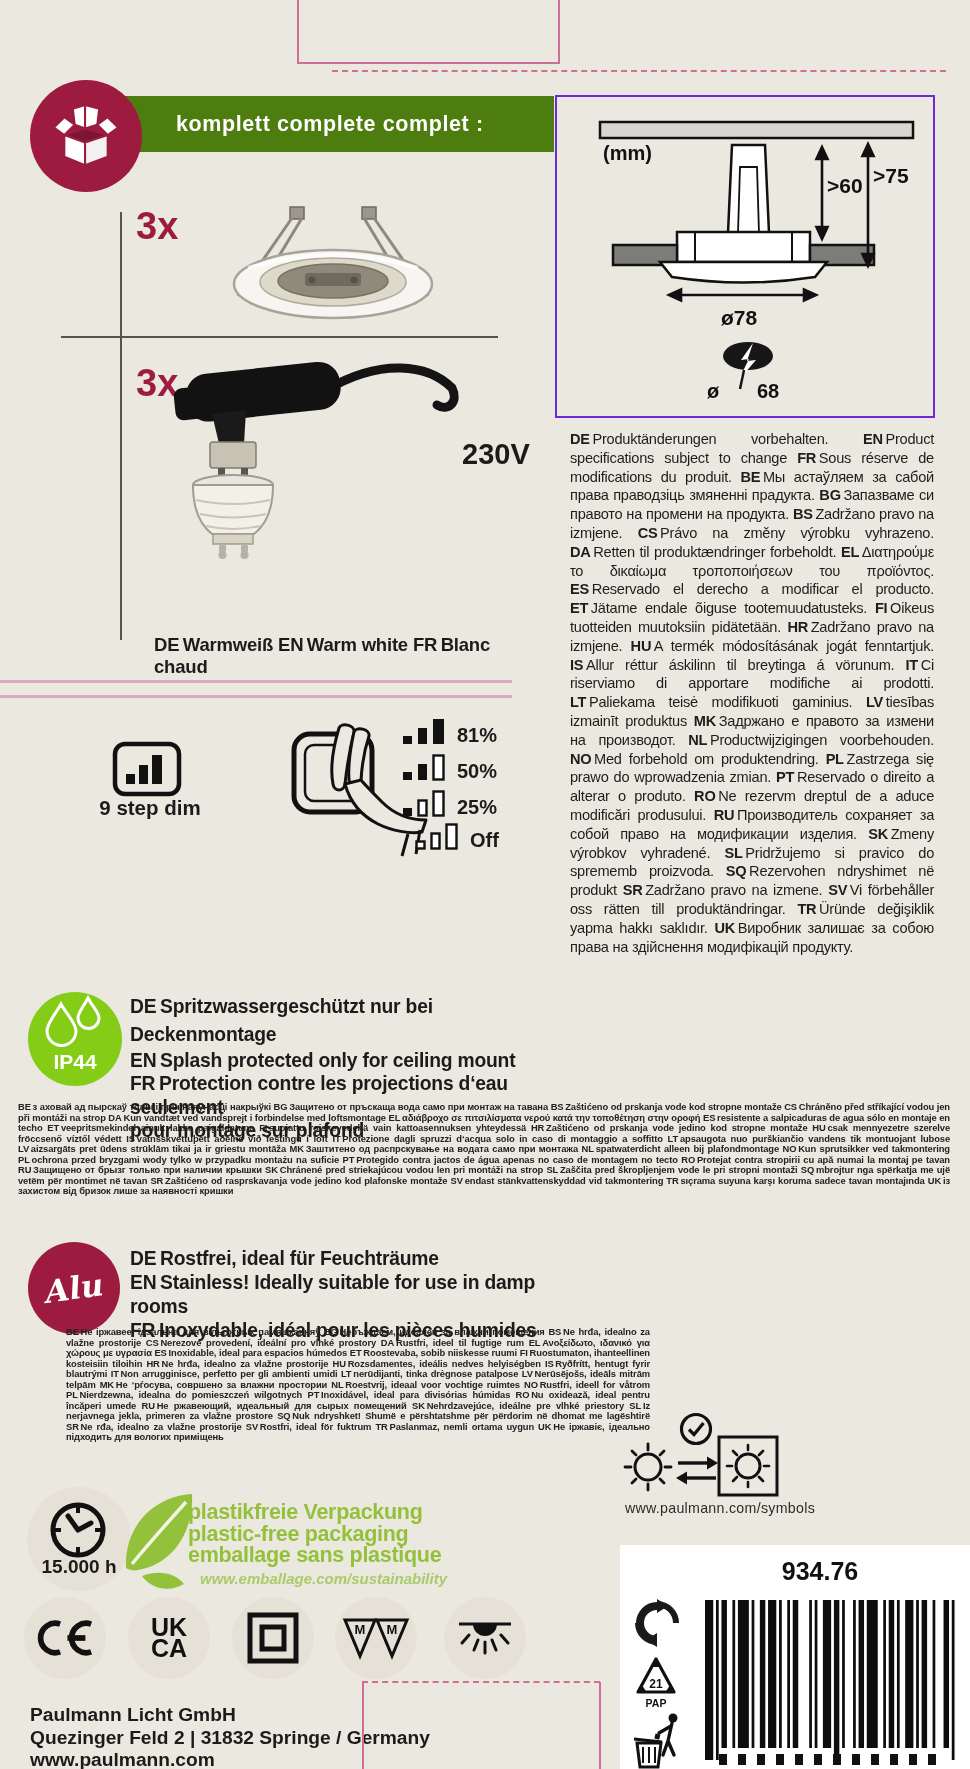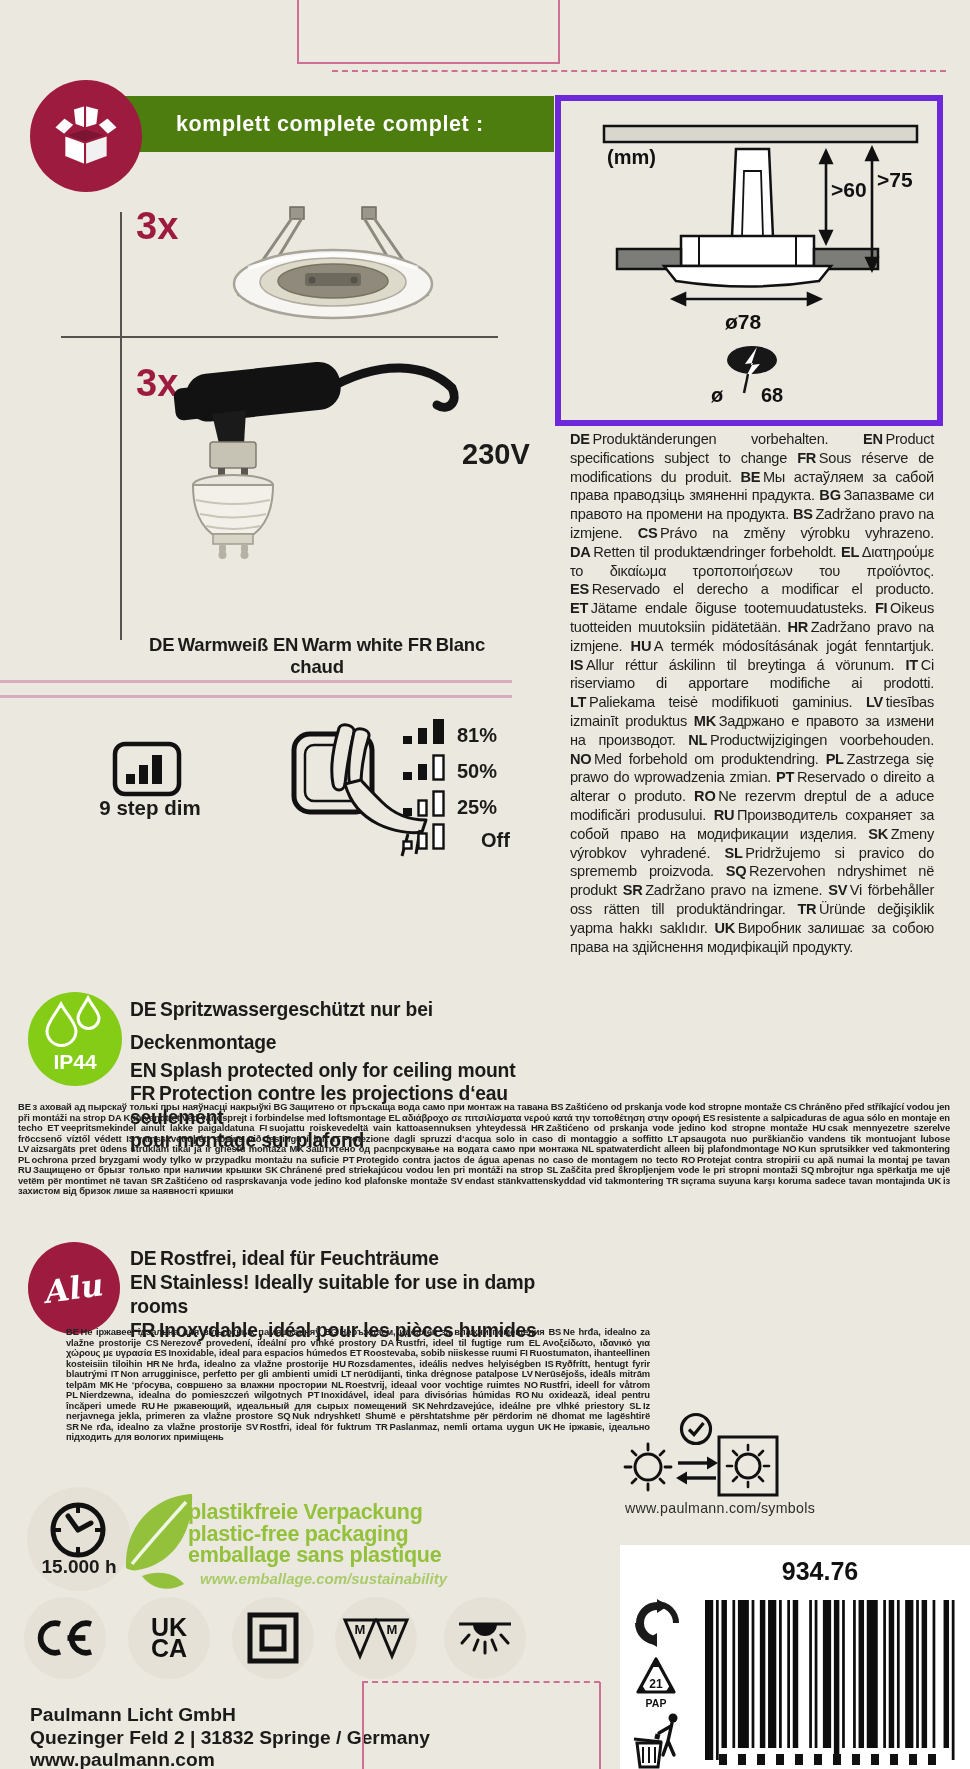--- a/index.html
+++ b/index.html
@@ -19,21 +19,21 @@
   .langs b{font-weight:bold;}
   .head-line{font-size:18.5px;font-weight:bold;letter-spacing:-.2px;}
   .disclaimer{font-size:14.6px;line-height:18.8px;text-align:justify;letter-spacing:-.25px;color:#1d1d1b;}
   .fineprint{font-size:9.4px;line-height:10.5px;font-weight:bold;text-align:justify;letter-spacing:-.1px;color:#222;}
   .b2-spacer{float:right;width:348px;height:64px;margin-top:56px;}
   .info-line{font-size:19.3px;font-weight:bold;letter-spacing:-.2px;}
   .divider{height:3px;background:#d9abc0;}
   .dim-label{font-size:20.5px;font-weight:bold;}
   .dim-row{display:flex;align-items:flex-end;}
   .dim-row .pct{font-size:20px;font-weight:bold;margin-left:9px;line-height:1;}
-  .tech-box{border:6px solid #6d28d9;}
+  .tech-box{border:2px solid #6d28d9;}
   .gray-circle{border-radius:50%;background:#e5e1d6;display:flex;align-items:center;justify-content:center;}
   .sust-line{font-size:21.5px;line-height:21.5px;font-weight:bold;color:#94c13b;letter-spacing:-.3px;}
   .sust-url{font-size:15px;font-weight:bold;font-style:italic;color:#aacb69;margin-top:3px;}
   .hours{font-size:19px;font-weight:bold;text-align:center;}
   .addr{font-size:19.2px;line-height:22.6px;font-weight:bold;}
   .panel{background:#fff;}
   .itemno{font-size:25px;font-weight:bold;text-align:center;color:#111;}
   .symurl{font-size:14.2px;letter-spacing:.3px;color:#2c2c28;text-align:center;}
   .ukca{font-size:25px;font-weight:bold;line-height:21px;text-align:center;letter-spacing:0;color:#111;}
   svg text{font-family:"Liberation Sans",sans-serif;}
@@ -98,21 +98,21 @@
     <path d="M40 148 Q77 156 114 148 M44 162 Q77 169 110 162 M50 174 Q77 180 104 174" stroke="#c9c5b8" stroke-width="2" fill="none"></path>
     <rect x="57" y="182" width="40" height="10" fill="#d8d4c6" stroke="#a09c90" stroke-width="1.5"></rect>
     <rect x="63" y="192" width="7" height="9" rx="3" fill="#b5b1a4"></rect>
     <rect x="85" y="192" width="7" height="9" rx="3" fill="#b5b1a4"></rect>
     <circle cx="66.5" cy="203" r="4" fill="#b5b1a4"></circle>
       <circle cx="88.5" cy="203" r="4" fill="#b5b1a4"></circle>
   </svg>
 
   <div class="abs" style="left:462px;top:438px;font-size:29px;font-weight:bold;">230V</div>
 
-  <div class="abs head-line langs" style="left:137px;top:634px;width:360px;text-align:center;"><b>DE</b> Warmweiß <b>EN</b> Warm white <b>FR</b> Blanc chaud </div>
+  <div class="abs head-line langs" style="left:154px;top:634px;width:360px;"><b>DE</b> Warmweiß <b>EN</b> Warm white <b>FR</b> Blanc chaud </div>
 
   <div class="abs divider" style="left:0;top:680px;width:512px;"></div>
   <div class="abs divider" style="left:0;top:695px;width:512px;"></div>
 
   <svg class="abs" style="left:112px;top:741px;" width="70" height="56" viewBox="0 0 70 56">
     <rect x="3" y="3" width="64" height="50" rx="10" fill="none" stroke="#111" stroke-width="4.5"></rect>
     <rect x="14" y="33" width="9" height="10" fill="#111"></rect>
     <rect x="27" y="24" width="9" height="19" fill="#111"></rect>
     <rect x="40" y="14" width="10" height="29" fill="#111"></rect>
   </svg>
@@ -146,21 +146,21 @@
     <span class="pct">50%</span>
   </div>
   <div class="abs dim-row" style="left:402px;top:790px;">
     <svg width="46" height="27" viewBox="0 0 46 27">
       <rect x="1" y="18" width="9" height="8" fill="#111"></rect>
         <rect x="16.5" y="10.5" width="8" height="15" fill="#fff" stroke="#111" stroke-width="2.4"></rect>
         <rect x="31.5" y="1.5" width="10" height="24" fill="#fff" stroke="#111" stroke-width="2.4"></rect>
     </svg>
     <span class="pct">25%</span>
   </div>
-  <div class="abs dim-row" style="left:402px;top:823px;gap:24px;">
+  <div class="abs dim-row" style="left:415px;top:823px;">
     <svg width="46" height="27" viewBox="0 0 46 27">
       <rect x="1.5" y="18.5" width="8" height="7" fill="#fff" stroke="#111" stroke-width="2.4"></rect>
         <rect x="16.5" y="10.5" width="8" height="15" fill="#fff" stroke="#111" stroke-width="2.4"></rect>
         <rect x="31.5" y="1.5" width="10" height="24" fill="#fff" stroke="#111" stroke-width="2.4"></rect>
     </svg>
     <span class="pct">Off</span>
   </div>
 
   <div class="abs tech-box" style="left:555px;top:95px;width:376px;height:319px;">
     <svg width="376" height="319" viewBox="0 0 376 319">
@@ -199,21 +199,21 @@
   <div class="abs disclaimer langs" style="left:570px;top:430px;width:364px;"><b>DE</b> Produktänderungen vorbehalten. <b>EN</b> Product specifications subject to change <b>FR</b> Sous réserve de modifications du produit. <b>BE</b> Мы астаўляем за сабой права праводзіць змяненні прадукта. <b>BG</b> Запазваме си правото на промени на продукта. <b>BS</b> Zadržano pravo na izmjene. <b>CS</b> Právo na změny výrobku vyhrazeno. <b>DA</b> Retten til produktændringer forbeholdt. <b>EL</b> Διατηρούμε το δικαίωμα τροποποιήσεων του προϊόντος. <b>ES</b> Reservado el derecho a modificar el producto. <b>ET</b> Jätame endale õiguse tootemuudatusteks. <b>FI</b> Oikeus tuotteiden muutoksiin pidätetään. <b>HR</b> Zadržano pravo na izmjene. <b>HU</b> A termék módosításának jogát fenntartjuk. <b>IS</b> Allur réttur áskilinn til breytinga á vörunum. <b>IT</b> Ci riserviamo di apportare modifiche ai prodotti. <b>LT</b> Paliekama teisė modifikuoti gaminius. <b>LV</b> tiesības izmainīt produktus <b>MK</b> Задржано е правото за измени на производот. <b>NL</b> Productwijzigingen voorbehouden. <b>NO</b> Med forbehold om produktendring. <b>PL</b> Zastrzega się prawo do wprowadzenia zmian. <b>PT</b> Reservado o direito a alterar o produto. <b>RO</b> Ne rezervm dreptul de a aduce modificări produsului. <b>RU</b> Производитель сохраняет за собой право на модификации изделия. <b>SK</b> Zmeny výrobkov vyhradené. <b>SL</b> Pridržujemo si pravico do sprememb proizvoda. <b>SQ</b> Rezervohen ndryshimet në produkt <b>SR</b> Zadržano pravo na izmene. <b>SV</b> Vi förbehåller oss rätten till produktändringar. <b>TR</b> Üründe değişiklik yapma hakkı saklıdır. <b>UK</b> Виробник залишає за собою права на здійснення модифікацій продукту. </div>
 
   <div class="abs" style="left:28px;top:992px;width:94px;height:94px;border-radius:50%;background:#84cc16;">
     <svg width="94" height="94" viewBox="0 0 94 94">
       <path d="M33 12 C27 23 19 31 19 39 a14.5 14.5 0 0 0 29 0 C48 31 39 23 33 12 Z" stroke="#fff" stroke-width="3" fill="none"></path>
       <path d="M60 6 C56 14 50 20 50 26 a10.5 10.5 0 0 0 21 0 C71 20 64 14 60 6 Z" stroke="#fff" stroke-width="3" fill="none"></path>
       <text x="47" y="77" text-anchor="middle" font-size="21" font-weight="bold" fill="#fff">IP44</text>
     </svg>
   </div>
   <div class="abs" style="left:130px;top:993px;width:410px;">
-    <div class="info-line langs" style="line-height:33px;"><b>DE</b> Spritzwassergeschützt nur bei Deckenmontage </div>
+    <div class="info-line langs" style="line-height:28px;"><b>DE</b> Spritzwassergeschützt nur bei Deckenmontage </div>
     <div class="info-line langs" style="line-height:23.4px;"><b>EN</b> Splash protected only for ceiling mount </div>
     <div class="info-line langs" style="line-height:23.4px;"><b>FR</b> Protection contre les projections d‘eau seulement </div>
     <div class="info-line langs" style="line-height:23.4px;">pour montage sur plafond </div>
   </div>
   <div class="abs fineprint langs" style="left:18px;top:1102px;width:932px;"><b>BE</b> з аховай ад пырскаў толькі пры наяўнасці накрыўкі <b>BG</b> Защитено от пръскаща вода само при монтаж на тавана <b>BS</b> Zaštićeno od prskanja vode kod stropne montaže <b>CS</b> Chráněno před stříkající vodou jen při montáži na strop <b>DA</b> Kun vandtæt ved vandsprejt i forbindelse med loftsmontage <b>EL</b> αδιάβροχο σε πιτσιλίσματα νερού κατά την τοποθέτηση στην οροφή <b>ES</b> resistente a salpicaduras de agua sólo en montaje en techo <b>ET</b> veepritsmekindel ainult lakke paigaldatuna <b>FI</b> suojattu roiskevedeltä vain kattoasennuksen yhteydessä <b>HR</b> Zaštićeno od prskanja vode jedino kod stropne montaže <b>HU</b> csak mennyezetre szerelve fröccsenő víztől védett <b>IS</b> vatnsskvettuþétt aðeins við festingu í loft <b>IT</b> Protezione dagli spruzzi d‘acqua solo in caso di montaggio a soffitto <b>LT</b> apsaugota nuo purškiančio vandens tik montuojant lubose <b>LV</b> aizsargāts pret ūdens strūklām tikai ja ir griestu montāža <b>MK</b> Заштитено од распрскување на водата само при монтажа <b>NL</b> spatwaterdicht alleen bij plafondmontage <b>NO</b> Kun sprutsikker ved takmontering <b>PL</b> ochrona przed bryzgami wody tylko w przypadku montażu na suficie <b>PT</b> Protegido contra jactos de água apenas no caso de montagem no tecto <b>RO</b> Protejat contra stropirii cu apă numai la montaj pe tavan <b>RU</b> Защищено от брызг только при наличии крышки <b>SK</b> Chránené pred striekajúcou vodou len pri montáži na strop <b>SL</b> Zaščita pred škropljenjem vode le pri stropni montaži <b>SQ</b> mbrojtur nga spërkatja me ujë vetëm për montimet në tavan <b>SR</b> Zaštićeno od rasprskavanja vode jedino kod plafonske montaže <b>SV</b> endast stänkvattenskyddad vid takmontering <b>TR</b> sıçrama suyuna karşı koruma sadece tavan montajında <b>UK</b> із захистом від бризок лише за наявності кришки </div>
 
   <div class="abs badge-circle" style="left:28px;top:1242px;width:92px;height:92px;">
     <span style="color:#fff;font-family:'DejaVu Serif',serif;font-style:italic;font-weight:bold;font-size:31px;transform:rotate(-8deg);display:block;">Alu</span>
   </div>
   <div class="abs" style="left:130px;top:1247px;width:440px;">

